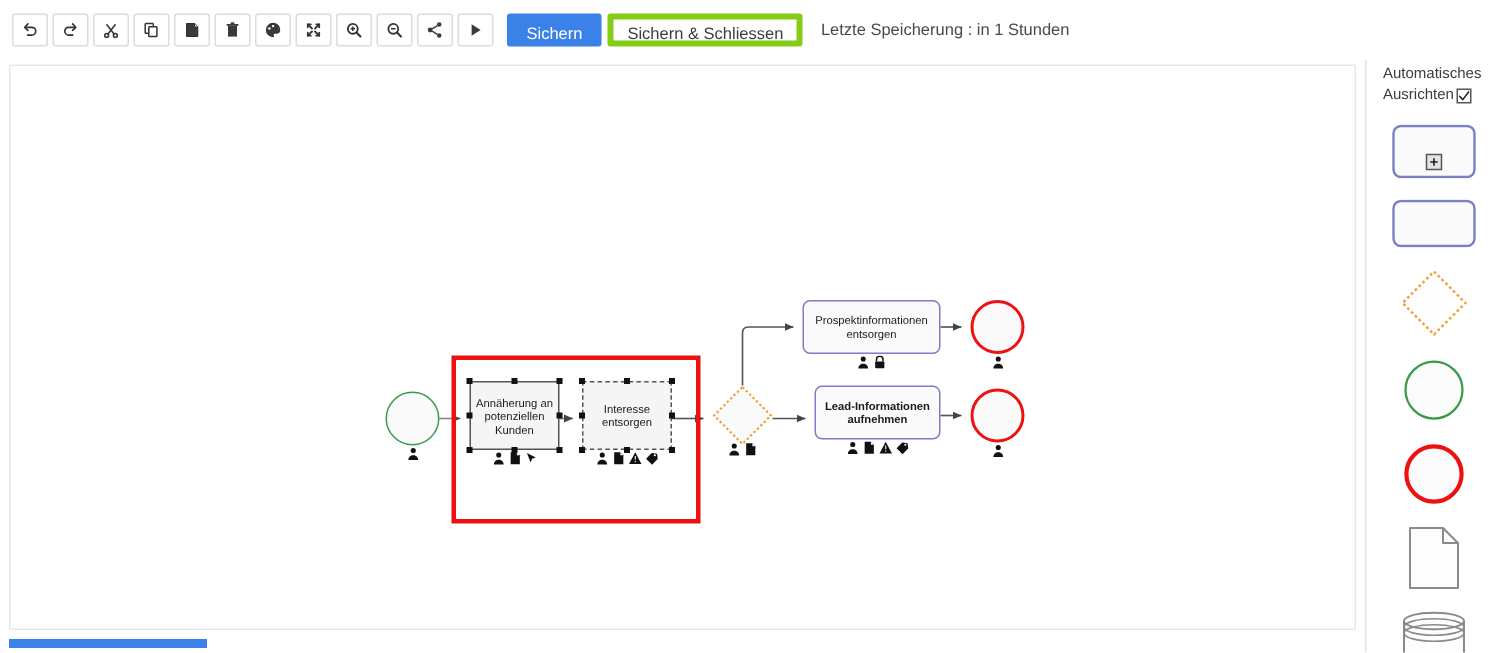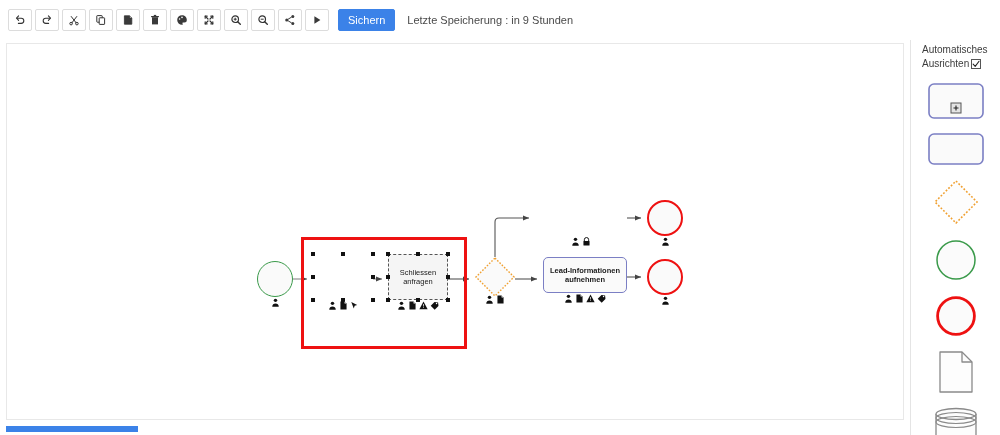--- a/index.html
+++ b/index.html
@@ -21,21 +21,21 @@
   .tb-btn {
     width: 24px; height: 22px; margin-right: 3px;
     border: 1px solid #dcdcdc; border-radius: 2px; background: #ffffff;
     display: flex; align-items: center; justify-content: center;
     cursor: pointer; flex: 0 0 auto;
   }
   .tb-btn svg { display: block; }
   .tb-gap { width: 6px; flex: 0 0 auto; }
   .txt-btn {
     height: 22px; padding: 0 9px; margin-right: 4px;
-    border: 1px solid #84cc16; border-radius: 2px; background: #ffffff;
+    border: 4px solid #84cc16; border-radius: 2px; background: #ffffff;
     color: #3c3c3c; font-size: 11px; line-height: 20px;
     white-space: nowrap; cursor: pointer; flex: 0 0 auto;
   }
   .txt-btn.primary {
     background: #3b82e8; border-color: #3b82e8; color: #ffffff;
   }
   #save-status {
     font-size: 11px; color: #4a4a4a; margin-left: 8px; white-space: nowrap;
   }
 
@@ -202,21 +202,22 @@
 
     <div class="tb-btn">
       <svg width="12" height="12" viewBox="0 0 12 12">
           <path d="M3.4 2.2 9.4 6 3.4 9.8z" fill="#3a3a3a"></path>
         </svg>
     </div>
 
     <div class="tb-gap"></div>
 
     <button class="txt-btn primary">Sichern</button>
-    <span id="save-status">Letzte Speicherung : in 9 Stunden</span>
+    <button class="txt-btn">Sichern &amp; Schliessen</button>
+    <span id="save-status">Letzte Speicherung : in 1 Stunden</span>
   </div>
 
   <div id="canvas">
     <div id="diagram">
 
       <svg width="898" height="377" style="position:absolute;left:0;top:0">
         <defs>
           <marker id="arw" markerWidth="7" markerHeight="7" refX="6" refY="3" orient="auto" markerUnits="userSpaceOnUse">
             <path d="M0 0.4 6 3 0 5.6z" fill="#444"></path>
           </marker>
@@ -241,20 +242,23 @@
                   border:1.5px solid #3a9a4a;border-radius:50%;background:#fafafa;"></div>
       <div class="badges" style="left:250px;top:254px;width:36px;">
         <svg width="9" height="9" viewBox="0 0 10 10">
             <circle cx="5" cy="2.6" r="1.9" fill="#111"></circle>
             <path d="M1.4 9.6c0-2 1.6-3.4 3.6-3.4s3.6 1.4 3.6 3.4z" fill="#111"></path>
           </svg>
       </div>
 
       <div class="sel-rect" style="left:294px;top:193px;width:166px;height:112px;"></div>
 
+      <div class="task selected" style="left:306px;top:210px;width:60px;height:46px;">
+        <div class="node-label">Annäherung an potenziellen Kunden</div>
+      </div>
       <div class="handle" style="left:304px;top:208px"></div>
       <div class="handle" style="left:334px;top:208px"></div>
       <div class="handle" style="left:364px;top:208px"></div>
       <div class="handle" style="left:304px;top:231px"></div>
       <div class="handle" style="left:364px;top:231px"></div>
       <div class="handle" style="left:304px;top:254px"></div>
       <div class="handle" style="left:334px;top:254px"></div>
       <div class="handle" style="left:364px;top:254px"></div>
       <div class="badges" style="left:306px;top:257px;width:60px;">
         <svg width="9" height="9" viewBox="0 0 10 10">
@@ -264,21 +268,21 @@
         <svg width="9" height="9" viewBox="0 0 10 10">
             <path d="M1.6 0.6h4.6L8.4 2.8V9.4H1.6z" fill="#111"></path>
             <path d="M6.2 0.6v2.2h2.2" fill="#fff"></path>
           </svg>
         <svg width="9" height="9" viewBox="0 0 10 10">
             <path d="M1.4 1.2 8 4.4 5.2 5.4 4.2 8.2z" fill="#111"></path>
           </svg>
       </div>
 
       <div class="task selected dashed" style="left:381px;top:210px;width:60px;height:46px;">
-        <div class="node-label">Schliessen anfragen</div>
+        <div class="node-label">Interesse entsorgen</div>
       </div>
       <div class="handle" style="left:379px;top:208px"></div>
       <div class="handle" style="left:409px;top:208px"></div>
       <div class="handle" style="left:439px;top:208px"></div>
       <div class="handle" style="left:379px;top:231px"></div>
       <div class="handle" style="left:439px;top:231px"></div>
       <div class="handle" style="left:379px;top:254px"></div>
       <div class="handle" style="left:409px;top:254px"></div>
       <div class="handle" style="left:439px;top:254px"></div>
       <div class="badges" style="left:381px;top:257px;width:60px;">
@@ -307,20 +311,23 @@
         <svg width="9" height="9" viewBox="0 0 10 10">
             <circle cx="5" cy="2.6" r="1.9" fill="#111"></circle>
             <path d="M1.4 9.6c0-2 1.6-3.4 3.6-3.4s3.6 1.4 3.6 3.4z" fill="#111"></path>
           </svg>
         <svg width="9" height="9" viewBox="0 0 10 10">
             <path d="M1.6 0.6h4.6L8.4 2.8V9.4H1.6z" fill="#111"></path>
             <path d="M6.2 0.6v2.2h2.2" fill="#fff"></path>
           </svg>
       </div>
 
+      <div class="task plain" style="left:528px;top:156px;width:92px;height:36px;">
+        <div class="node-label">Prospektinformationen entsorgen</div>
+      </div>
       <div class="badges" style="left:528px;top:193px;width:92px;">
         <svg width="9" height="9" viewBox="0 0 10 10">
             <circle cx="5" cy="2.6" r="1.9" fill="#111"></circle>
             <path d="M1.4 9.6c0-2 1.6-3.4 3.6-3.4s3.6 1.4 3.6 3.4z" fill="#111"></path>
           </svg>
         <svg width="9" height="9" viewBox="0 0 10 10">
             <path d="M2.6 4.4V3a2.4 2.4 0 0 1 4.8 0v1.4" fill="none" stroke="#111" stroke-width="1.1"></path>
             <rect x="1.6" y="4.4" width="6.8" height="5" fill="#111" rx="0.6"></rect>
           </svg>
       </div>

